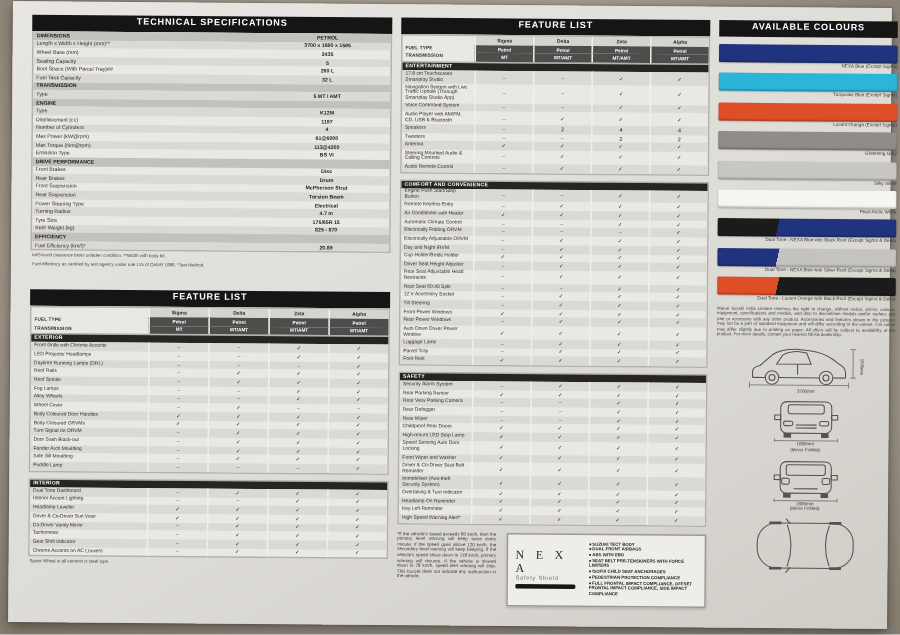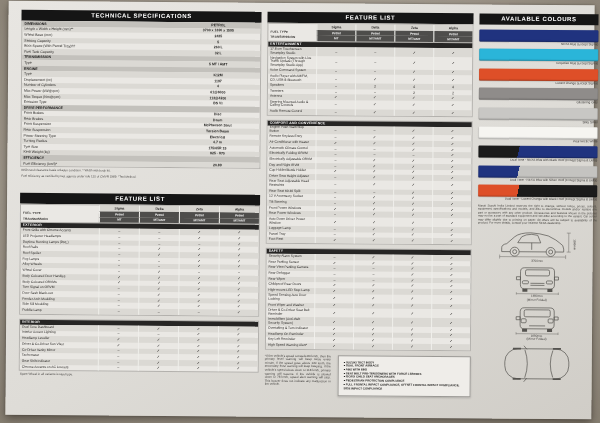--- a/index.html
+++ b/index.html
@@ -728,20 +728,25 @@
             <div class="f-cell">✓</div>
             <div class="f-cell">✓</div>
             <div class="f-cell">✓</div>
             <div class="f-cell">✓</div>
           </div>
         </div>
       </div>
     <div class="mid-bottom">
       <div class="speed-note">*If the vehicle's speed exceeds 80 km/h, then the primary level warning will beep twice every minute. If the speed goes above 120 km/h, the secondary level warning will keep beeping. If the vehicle's speed slows down to 118 km/h, primary warning will resume. If the vehicle is slowed down to 78 km/h, speed alert warning will stop. This buzzer does not indicate any malfunction in the vehicle.</div>
       <div class="nexa-box">
+        <div class="nexa-logo">
+          <div class="nexa-name">N E X A</div>
+          <div class="nexa-sub">Safety Shield</div>
+          <div class="nexa-bar"></div>
+        </div>
         <ul class="nexa-bullets">
             <li>SUZUKI TECT BODY</li>
             <li>DUAL FRONT AIRBAGS</li>
             <li>ABS WITH EBD</li>
             <li>SEAT BELT PRE-TENSIONERS WITH FORCE LIMITERS</li>
             <li>ISOFIX CHILD SEAT ANCHORAGES</li>
             <li>PEDESTRIAN PROTECTION COMPLIANCE</li>
             <li>FULL FRONTAL IMPACT COMPLIANCE, OFFSET FRONTAL IMPACT COMPLIANCE, SIDE IMPACT COMPLIANCE</li>
           </ul>
       </div>

